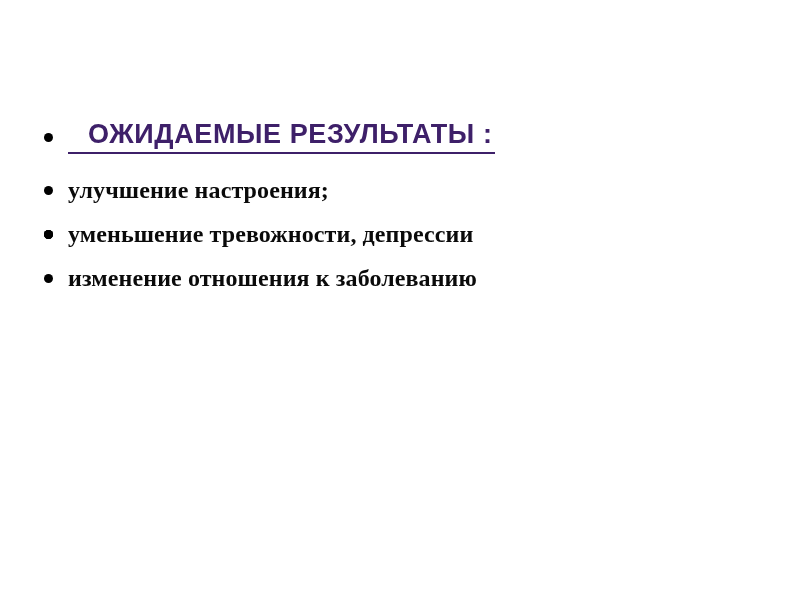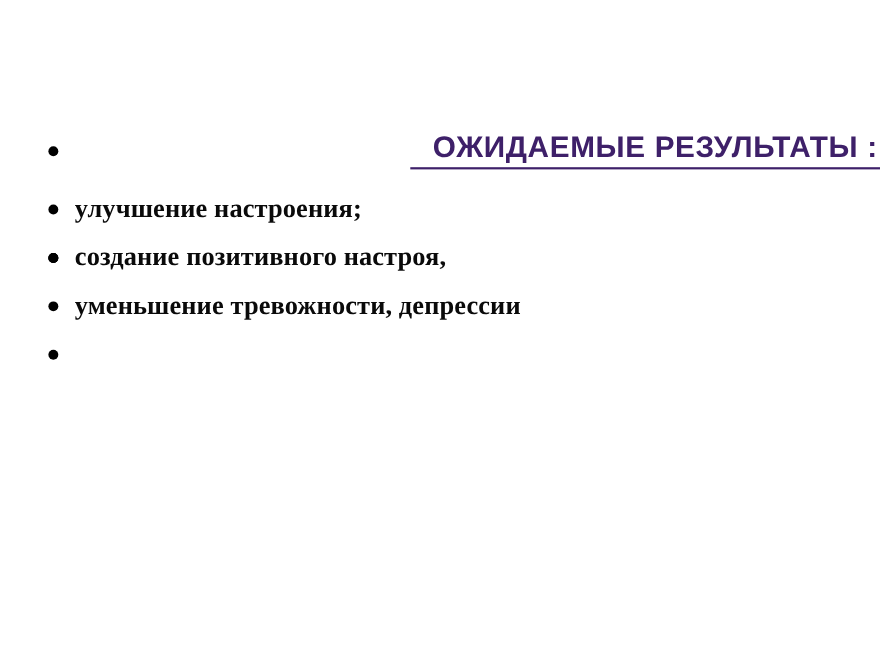--- a/index.html
+++ b/index.html
@@ -43,21 +43,20 @@
     left: 44px;
     width: 9px;
     height: 9px;
     border-radius: 50%;
     background: #000000;
   }
 
   
   .title-row {
     margin-bottom: 20px;
-    text-align: right;
   }
   .title-row .bullet-dot {
     top: 15px;
   }
   .title-text {
     display: inline-block;
     color: #3e2069;
     font-family: "Liberation Sans", "DejaVu Sans", sans-serif;
     font-weight: bold;
     font-size: 27px;
@@ -106,28 +105,25 @@
     </div>
 
     <div class="bullet-row body-row">
       <span class="bullet-dot"></span>
     </div>
 
     <div class="bullet-row body-row">
       <span class="bullet-dot"></span>
     </div>
 
-    <div class="bullet-row body-row">
-      <span class="bullet-dot"></span>
-      <span class="body-text">создание позитивного настроя,</span>
-    </div>
 
     <div class="bullet-row body-row">
       <span class="bullet-dot"></span>
       <span class="body-text">уменьшение тревожности, депрессии</span>
     </div>
 
     <div class="bullet-row body-row">
       <span class="bullet-dot"></span>
+      <span class="body-text">изменение отношения к заболеванию</span>
     </div>
 
   </div>
 </div>
 
 </body></html>

